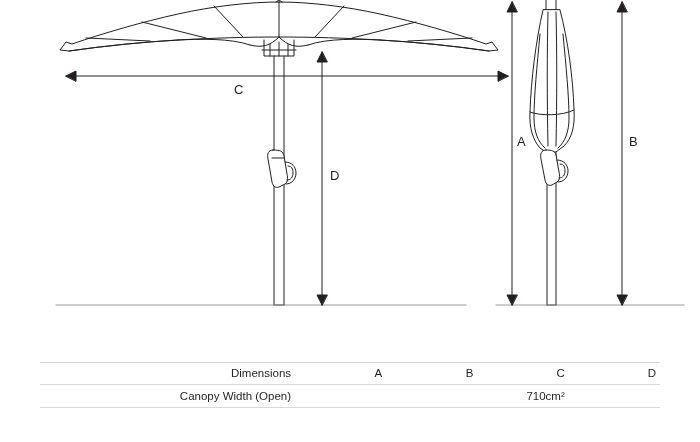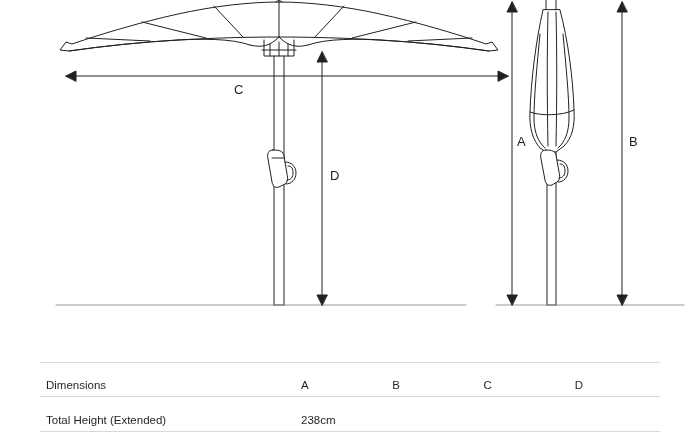--- a/index.html
+++ b/index.html
@@ -32,24 +32,25 @@
   .dimtable {
     position: absolute;
     left: 40px;
     top: 362px;
     width: 620px;
     border-collapse: collapse;
     font-size: 11.5px;
     color: #231f20;
   }
   .dimtable td {
-    padding: 17px 4px 5px 6px;
+    padding: 5px 4px 5px 6px;
     border-bottom: 1px solid #d9d9d9;
     vertical-align: middle;
     white-space: nowrap;
+    text-align: right;
   }
   .dimtable tr.header td {
     border-bottom: 1px solid #d9d9d9;
   }
   .col-label { width: 236px; }
   .col-a { width: 78px; }
   .col-b { width: 78px; }
   .col-c { width: 78px; }
   .col-d { width: 78px; }
   .rowline-top {
@@ -185,27 +186,20 @@
   <table class="dimtable">
     <tbody>
       <tr class="header">
         <td class="col-label">Dimensions</td>
         <td class="col-a">A</td>
         <td class="col-b">B</td>
         <td class="col-c">C</td>
         <td class="col-d">D</td>
       </tr>
       <tr>
-        <td class="col-label">Total Height (Extended)</td>
-        <td class="col-a">238cm</td>
-        <td class="col-b"></td>
-        <td class="col-c"></td>
-        <td class="col-d"></td>
-      </tr>
-      <tr>
         <td class="col-label">Canopy Width (Open)</td>
         <td class="col-a"></td>
         <td class="col-b"></td>
         <td class="col-c">710cm²</td>
         <td class="col-d"></td>
       </tr>
     </tbody>
   </table>
 
 </div>

